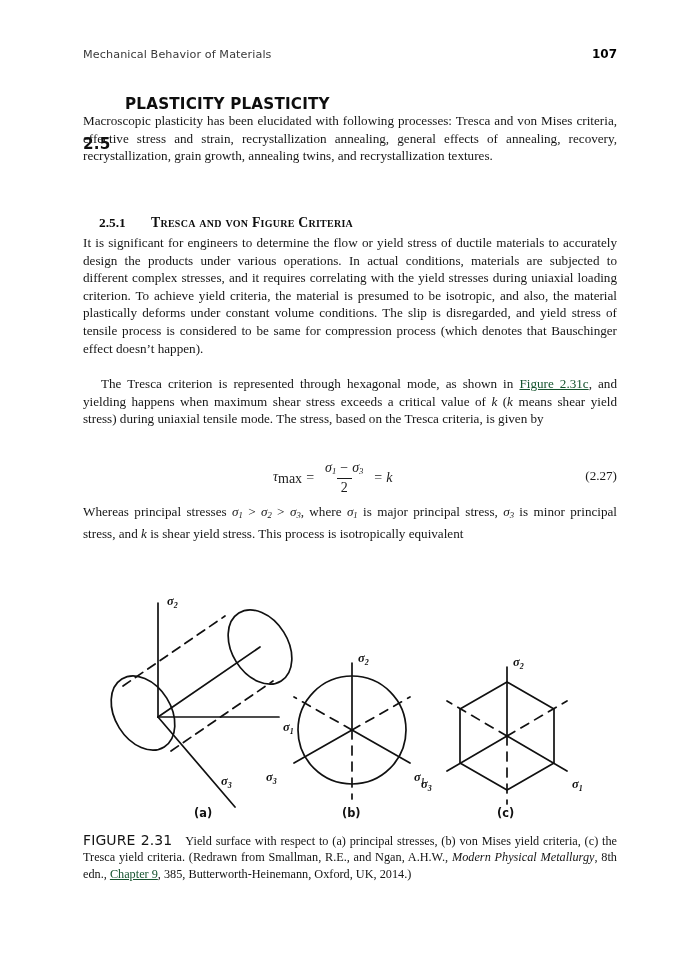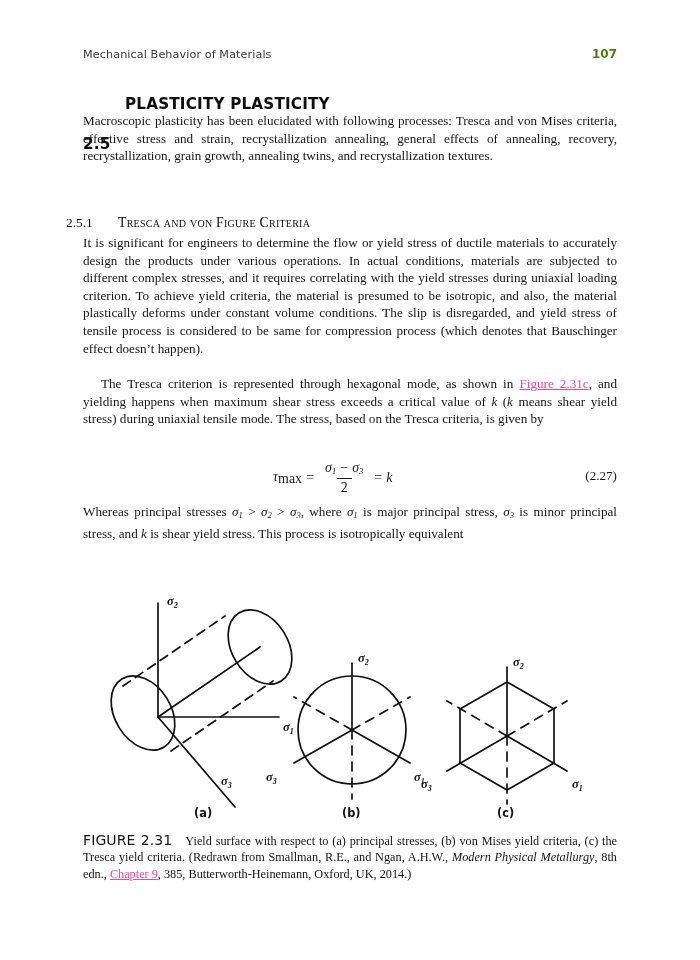--- a/index.html
+++ b/index.html
@@ -37,47 +37,47 @@
   .runhead-title {
     font-family: "DejaVu Sans", "Liberation Sans", sans-serif;
     font-size: 11.2px;
     letter-spacing: .1px;
     color: #3a3a3a;
   }
   .runhead-page {
     font-family: "DejaVu Sans", "Liberation Sans", sans-serif;
     font-size: 12px;
     font-weight: 700;
-    color: #4d7c0f;
+    color: #000000;
   }
 
   
   .sec-head {
     position: absolute;
     left: 83px;
     top: 85px;
     width: 540px;
     font-family: "DejaVu Sans", "Liberation Sans", sans-serif;
     font-weight: 700;
     font-size: 15.2px;
     letter-spacing: .2px;
     color: #0e0e0e;
     display: flex;
   }
   .sec-head .num { width: 42px; flex: none; margin-top: 40px; }
 
   
   .sub-head {
     position: absolute;
-    left: 66px;
+    left: 99px;
     top: 204px;
     width: 540px;
     font-family: "Liberation Serif", "DejaVu Serif", serif;
     font-size: 13.4px;
-    font-weight: 400;
+    font-weight: 700;
     color: #0e0e0e;
     display: flex;
     align-items: baseline;
   }
   .sub-head .num { width: 52px; flex: none; }
   .sub-head .txt {
     font-variant: small-caps;
     letter-spacing: .25px;
     font-size: 13.8px;
   }
@@ -92,21 +92,21 @@
     line-height: 17.6px;
     text-align: justify;
     text-justify: inter-word;
     color: #161616;
   }
   p.p1 { top: 112px; }
   p.p2 { top: 234px; }
   p.p3 { top: 375px; text-indent: 18px; }
   p.p4 { top: 503px; }
 
-  .lnk { color: #ec4899; }
+  .lnk { color: #14532d; }
   .ital { font-style: italic; }
 
   
   .eqn-row {
     position: absolute;
     left: 83px;
     top: 460px;
     width: 534px;
     height: 38px;
   }

